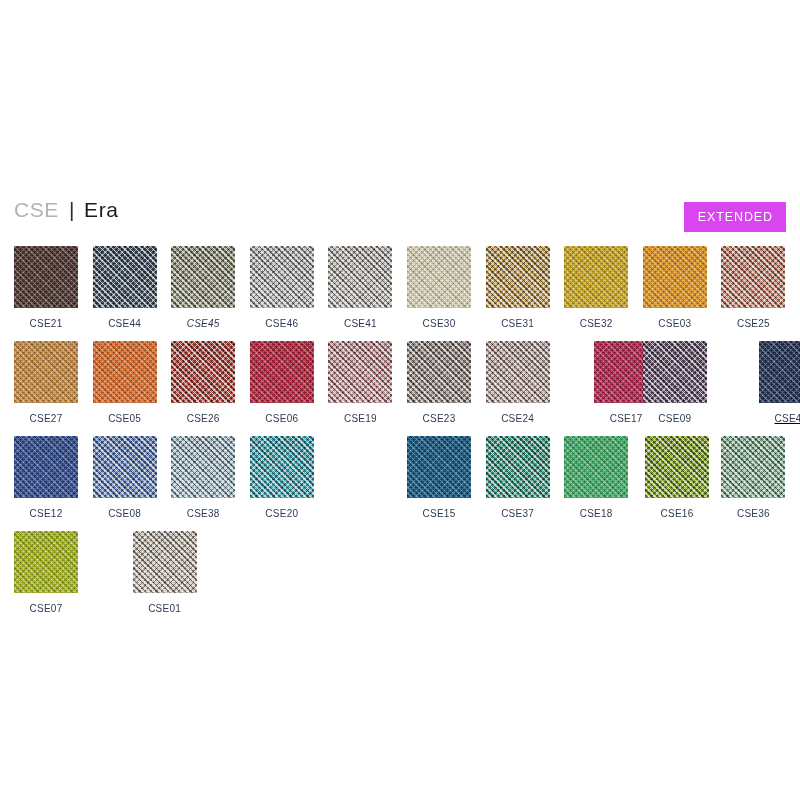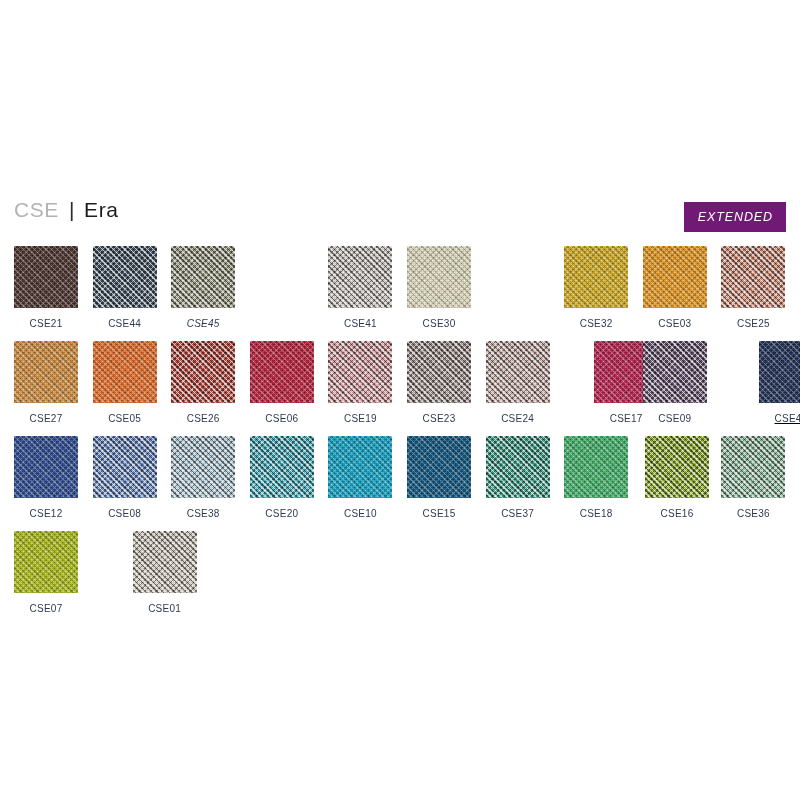--- a/index.html
+++ b/index.html
@@ -97,45 +97,53 @@
 </style>
 </head>
 <body>
 
 <div id="sheet">
 
   <div id="header">
     <div id="title-block">
       <span class="brand" style="color: rgb(179, 179, 179);">CSE</span><span class="bar">|</span><span class="name" style="color: rgb(28, 28, 28);">Era</span>
     </div>
-    <div id="badge" style="background: #701a75; color: rgb(255, 255, 255); font-style: italic;">EXTENDED</div>
+    <div id="badge" style="background: #d946ef; color: rgb(255, 255, 255);">EXTENDED</div>
   </div>
 
   <div id="grid">
       <div class="swatch-row" style="height: 95px;">
         <div class="swatch-cell" style="left: 0px;">
           <div class="chip" style="background-color: rgb(74, 49, 43);"></div>
           <span class="chip-label" style="color: rgb(46, 58, 82);">CSE21</span>
         </div>
         <div class="swatch-cell" style="left: 78.6px;">
           <div class="chip melange" style="background-color: rgb(67, 85, 102);"></div>
           <span class="chip-label" style="color: rgb(46, 58, 82);">CSE44</span>
         </div>
         <div class="swatch-cell" style="left: 157.2px;">
           <div class="chip melange" style="background-color: rgb(157, 156, 131);"></div>
           <span class="chip-label" style="color: rgb(46, 58, 82); font-style: italic;">CSE45</span>
         </div>
+        <div class="swatch-cell" style="left: 235.8px;">
+          <div class="chip melange" style="background-color: rgb(201, 199, 197);"></div>
+          <span class="chip-label" style="color: rgb(46, 58, 82);">CSE46</span>
+        </div>
         <div class="swatch-cell" style="left: 314.4px;">
           <div class="chip melange" style="background-color: rgb(207, 201, 194);"></div>
           <span class="chip-label" style="color: rgb(46, 58, 82);">CSE41</span>
         </div>
         <div class="swatch-cell" style="left: 393px;">
           <div class="chip" style="background-color: rgb(228, 223, 194);"></div>
           <span class="chip-label" style="color: rgb(46, 58, 82);">CSE30</span>
         </div>
+        <div class="swatch-cell" style="left: 471.6px;">
+          <div class="chip melange" style="background-color: rgb(212, 170, 90);"></div>
+          <span class="chip-label" style="color: rgb(46, 58, 82);">CSE31</span>
+        </div>
         <div class="swatch-cell" style="left: 550.2px;">
           <div class="chip" style="background-color: rgb(216, 176, 33);"></div>
           <span class="chip-label" style="color: rgb(46, 58, 82);">CSE32</span>
         </div>
         <div class="swatch-cell" style="left: 628.8px;">
           <div class="chip" style="background-color: rgb(235, 154, 30);"></div>
           <span class="chip-label" style="color: rgb(46, 58, 82);">CSE03</span>
         </div>
         <div class="swatch-cell" style="left: 707.4px;">
           <div class="chip melange" style="background-color: rgb(221, 145, 121);"></div>
@@ -194,24 +202,20 @@
           <span class="chip-label" style="color: rgb(46, 58, 82);">CSE08</span>
         </div>
         <div class="swatch-cell" style="left: 157.2px;">
           <div class="chip melange" style="background-color: rgb(181, 210, 224);"></div>
           <span class="chip-label" style="color: rgb(46, 58, 82);">CSE38</span>
         </div>
         <div class="swatch-cell" style="left: 235.8px;">
           <div class="chip melange" style="background-color: rgb(69, 180, 196);"></div>
           <span class="chip-label" style="color: rgb(46, 58, 82);">CSE20</span>
         </div>
-        <div class="swatch-cell" style="left: 314.4px;">
-          <div class="chip" style="background-color: rgb(15, 165, 200);"></div>
-          <span class="chip-label" style="color: rgb(46, 58, 82);">CSE10</span>
-        </div>
         <div class="swatch-cell" style="left: 393px;">
           <div class="chip" style="background-color: rgb(13, 85, 128);"></div>
           <span class="chip-label" style="color: rgb(46, 58, 82);">CSE15</span>
         </div>
         <div class="swatch-cell" style="left: 471.6px;">
           <div class="chip melange" style="background-color: rgb(61, 165, 140);"></div>
           <span class="chip-label" style="color: rgb(46, 58, 82);">CSE37</span>
         </div>
         <div class="swatch-cell" style="left: 550.2px;">
           <div class="chip" style="background-color: rgb(66, 181, 106);"></div>

